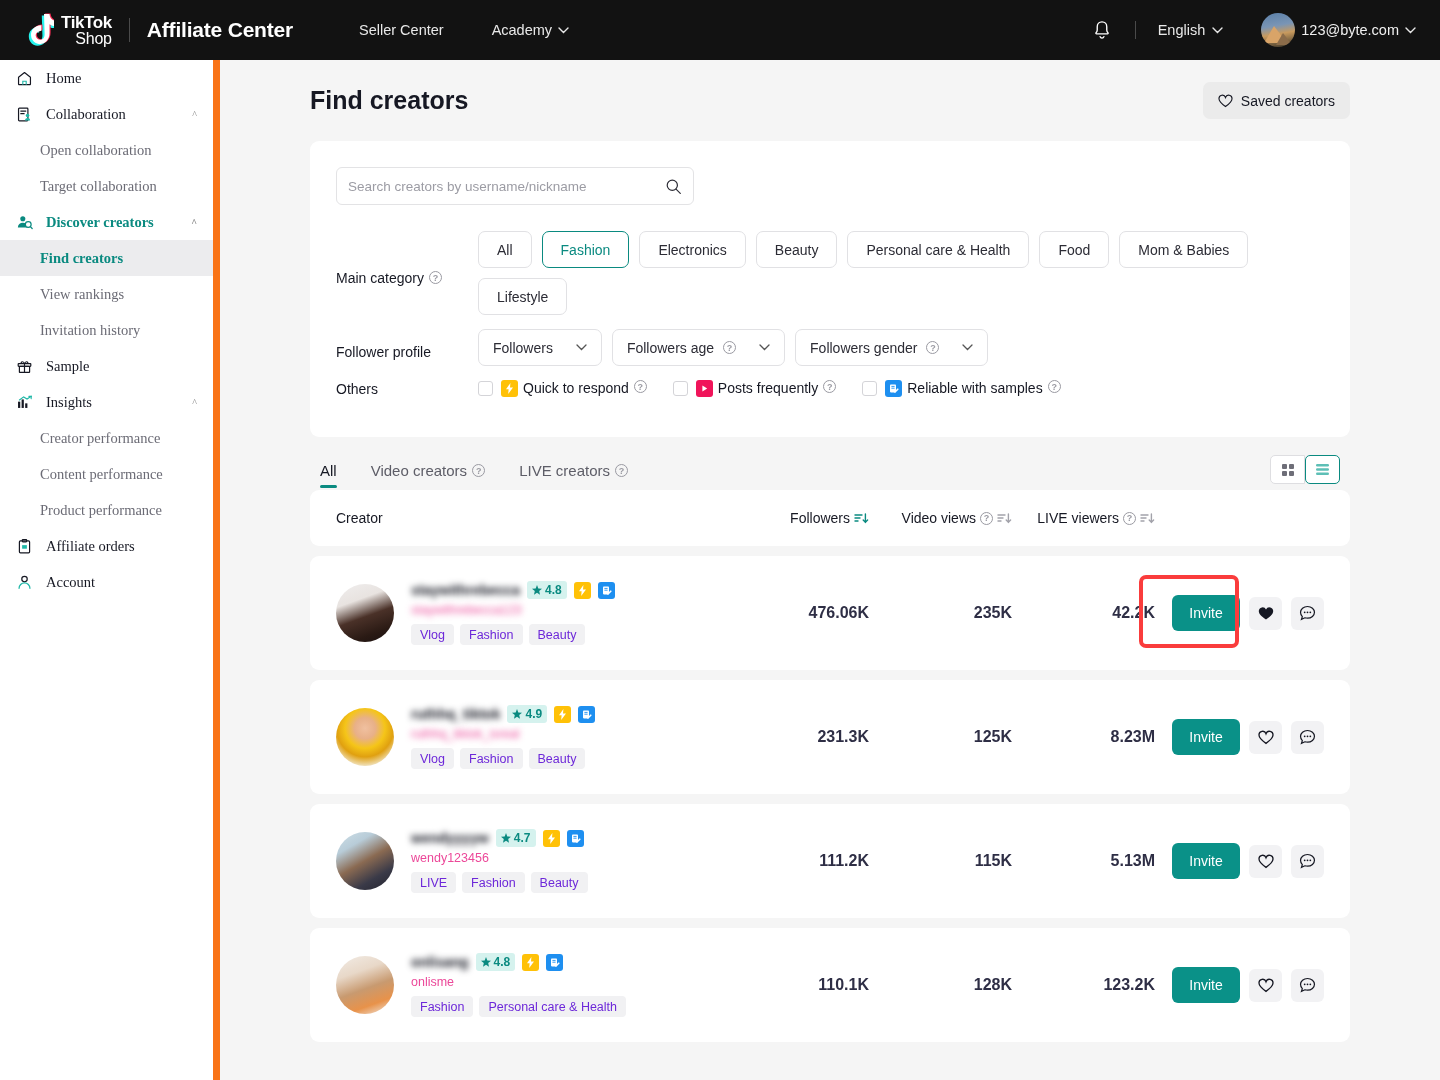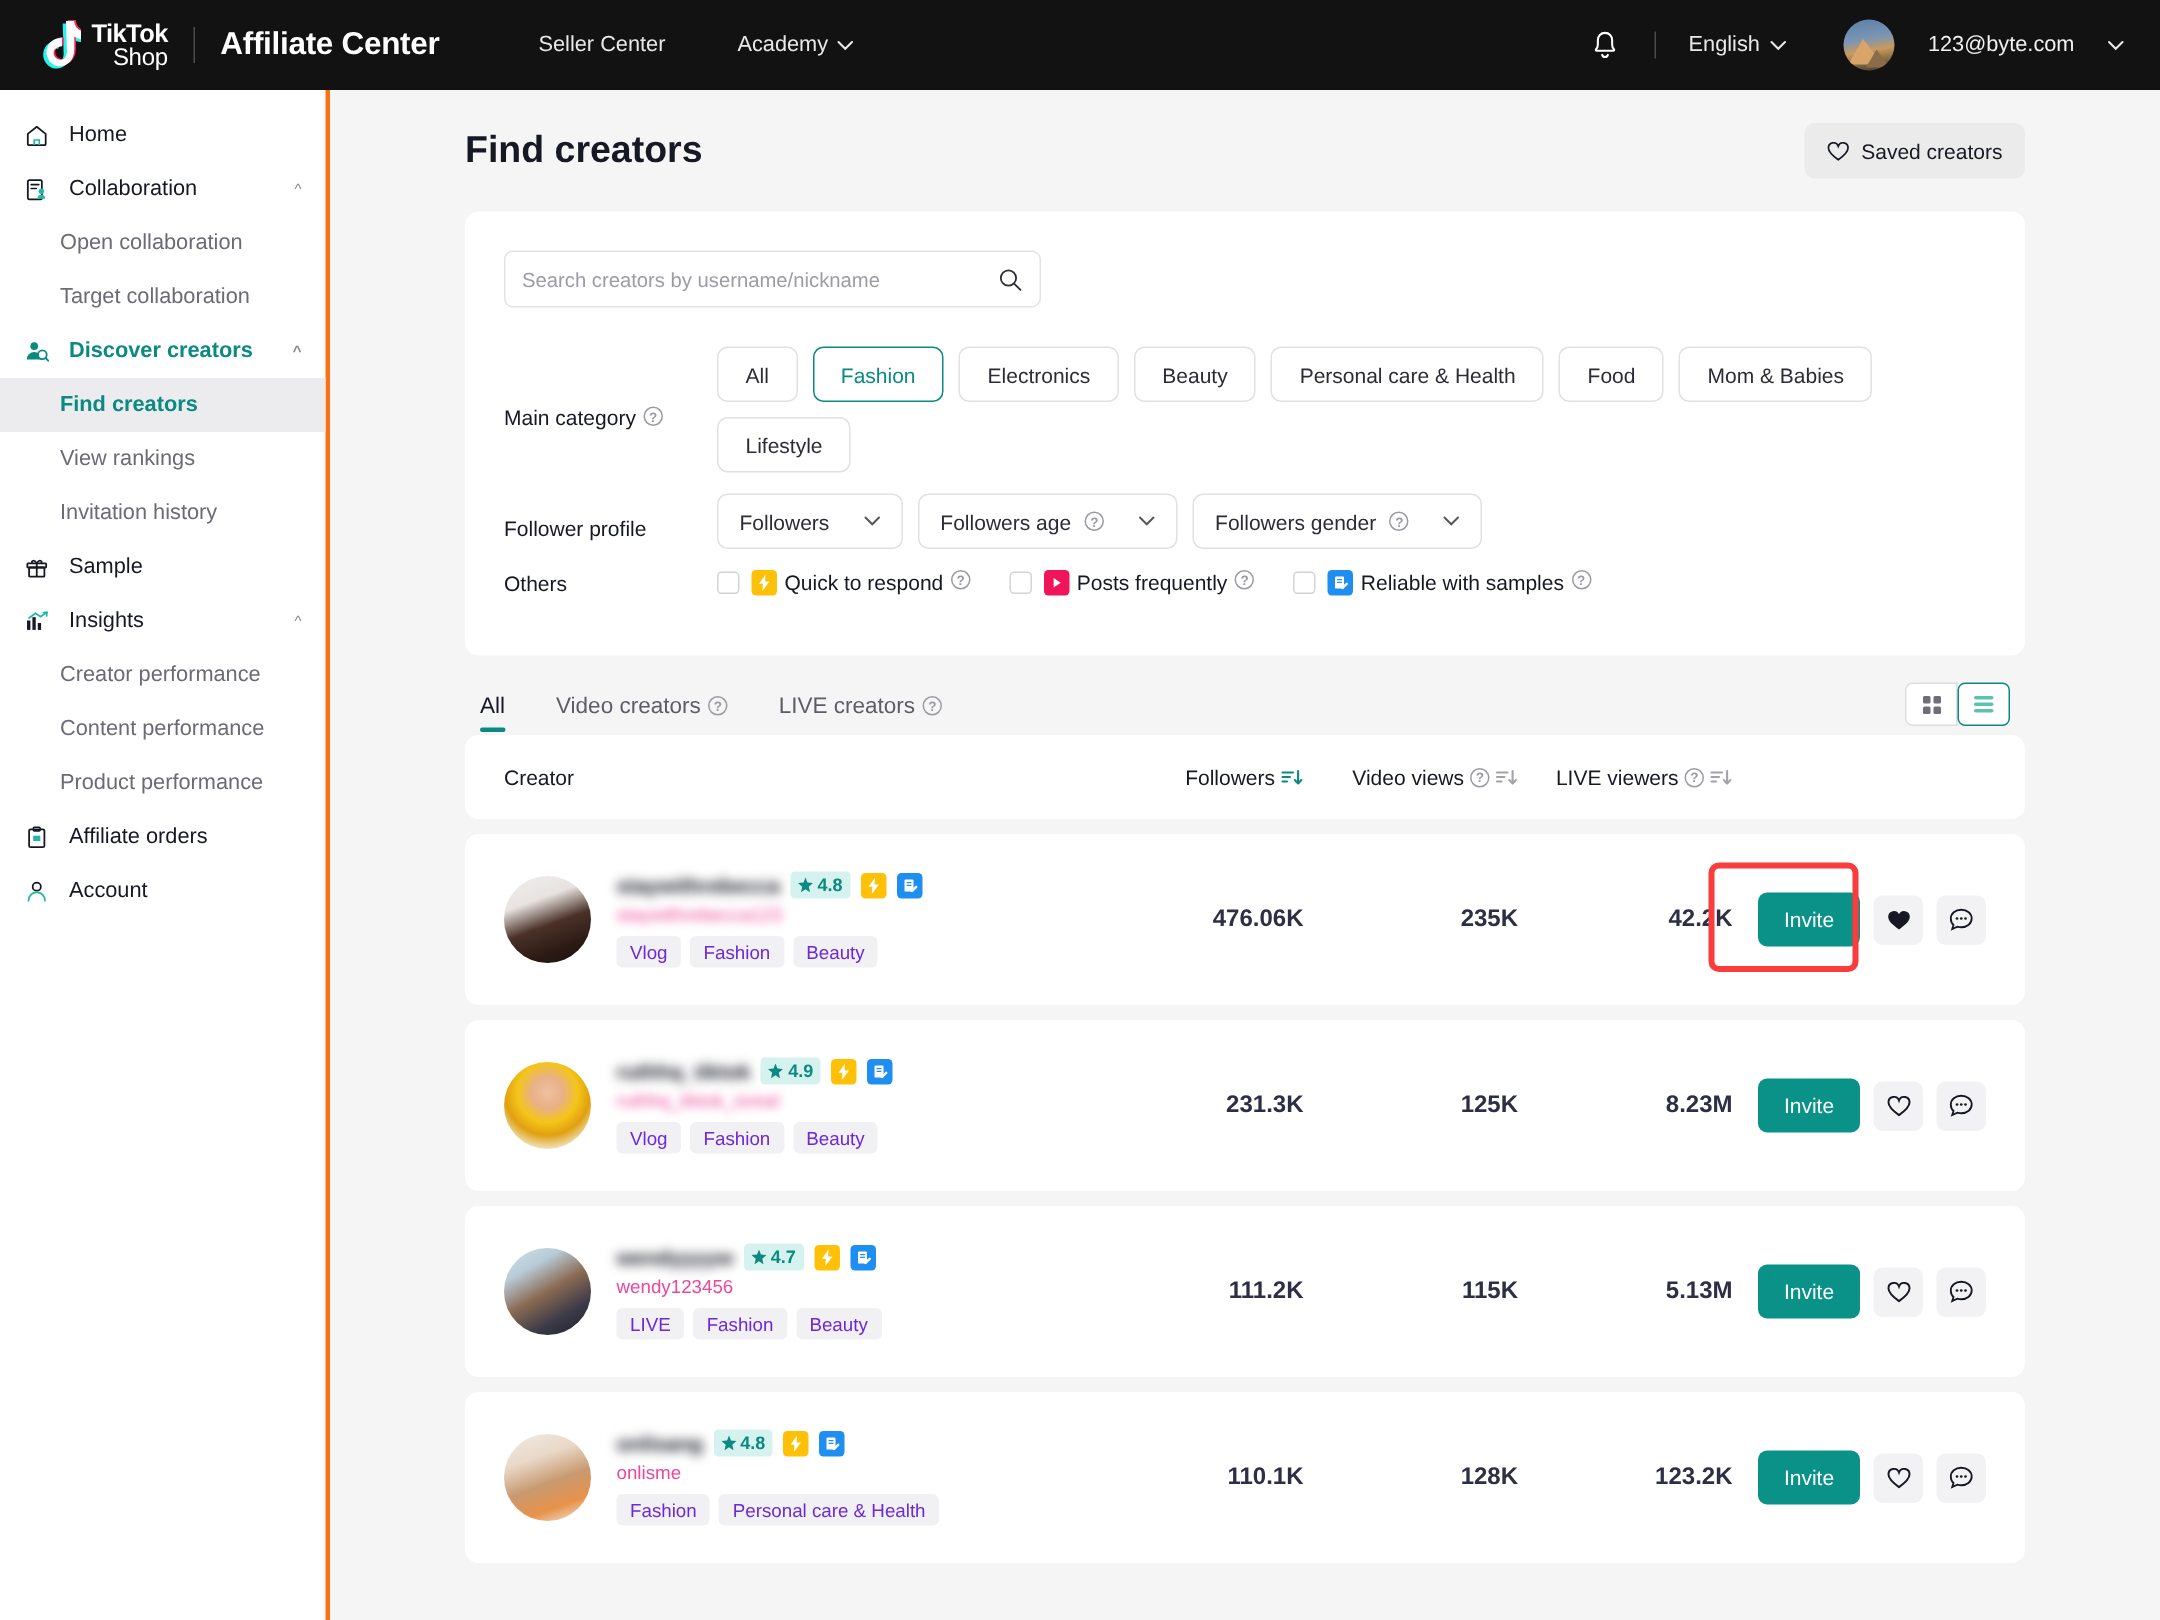--- a/index.html
+++ b/index.html
@@ -23,41 +23,41 @@
   .tt-words .l1 { font-size: 17px; font-weight: bold; letter-spacing: -.4px; }
   .tt-words .l2 { font-size: 16px; font-weight: 400; letter-spacing: -.2px; text-align: right; }
   .divider-v { width: 1px; height: 24px; background: #4a4a4a; margin: 0 17px; }
   .app-title { font-size: 21px; font-weight: bold; letter-spacing: -.2px; }
   .topnav-links { display: flex; align-items: center; margin-left: 66px; gap: 48px; }
   .topnav-link { font-size: 14.5px; color: #e8e8e8; cursor: pointer; display: flex; align-items: center; gap: 6px; }
   .topnav-right { margin-left: auto; display: flex; align-items: center; gap: 0; }
   .bell { width: 22px; height: 22px; cursor: pointer; }
   .sep { width: 1px; height: 18px; background: #4a4a4a; margin: 0 22px; }
   .lang { font-size: 14.5px; color: #e8e8e8; display: flex; align-items: center; gap: 7px; cursor: pointer; }
-  .user-box { display: flex; align-items: center; gap: 22px; margin-left: 38px; cursor: pointer; }
+  .user-box { display: flex; align-items: center; gap: 6px; margin-left: 38px; cursor: pointer; }
   .avatar-top {
     width: 34px; height: 34px; border-radius: 50%; overflow: hidden;
     background: linear-gradient(170deg,#5a7fa8 0%,#7a95b5 38%,#c89a5e 60%,#3a3428 100%);
     position: relative;
   }
   .avatar-top::after {
     content: ''; position: absolute; left: 3px; bottom: 4px; width: 0; height: 0;
     border-left: 10px solid transparent; border-right: 13px solid transparent;
     border-bottom: 17px solid #d9a468;
   }
   .avatar-top::before {
     content: ''; position: absolute; left: 15px; bottom: 2px; width: 0; height: 0;
     border-left: 7px solid transparent; border-right: 9px solid transparent;
     border-bottom: 12px solid #8b6c4a; z-index: 2;
   }
   .user-email { font-size: 14.5px; color: #f0f0f0; }
 
   
   .body-wrap { display: flex; height: 1020px; }
-  .sidebar { width: 220px; background: #fff; padding-top: 12px; flex-shrink: 0; border-right: 3px solid #f97316; }
+  .sidebar { width: 220px; background: #fff; padding-top: 0; flex-shrink: 0; border-right: 7px solid #f97316; font-family: Liberation Serif, serif; }
   .main { flex: 1; background: #f5f5f5; padding: 22px 90px 0 90px; overflow: hidden; }
 
   
   .nav-item {
     display: flex; align-items: center; height: 36px; padding: 0 16px;
     font-size: 14.5px; color: #161823; cursor: pointer; position: relative;
   }
   .nav-item .ico { width: 17px; height: 17px; margin-right: 13px; flex-shrink: 0; display:flex; align-items:center; justify-content:center;}
   .nav-item .chev { margin-left: auto; font-size: 10px; color: #888; }
   .nav-item.teal { color: #0a8a80; font-weight: 600; }

